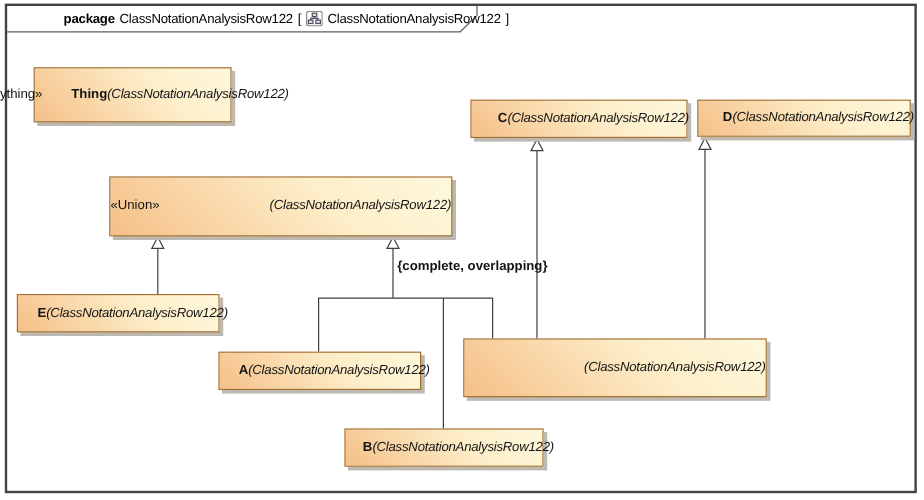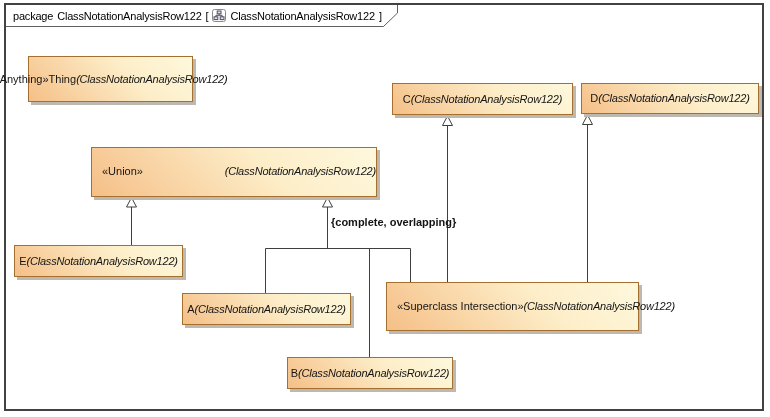--- a/index.html
+++ b/index.html
@@ -10,32 +10,32 @@
   .frame{
     position:absolute;left:4px;top:3px;width:760px;height:408px;
     box-sizing:border-box;border:2px solid #424242;background:#ffffff;
   }
   .connectors{position:absolute;left:0;top:0;z-index:1;}
   .tab-text{
     position:absolute;left:13px;top:9px;z-index:3;
     display:flex;align-items:center;gap:4px;
     font-size:11px;letter-spacing:-0.2px;color:#000;white-space:nowrap;
   }
-  .bold{font-weight:normal;}
+  .bold{font-weight:bold;margin-left:40px;}
   .uml-box{
     position:absolute;box-sizing:border-box;z-index:2;
     border:1px solid #a5702f;
     background:linear-gradient(45deg,#f5bf87 0%,#fdeec9 62%,#fef8dc 100%);
     box-shadow:3px 3px 0 #bdb9b1;
     display:flex;flex-direction:row;justify-content:center;align-items:center;
     font-size:11px;line-height:15px;color:#141414;text-align:center;white-space:nowrap;
   }
-  .uml-box .cname{font-weight:normal;}
+  .uml-box .cname{font-weight:bold;margin-left:24px;}
   .uml-box .pkg{letter-spacing:-0.2px;font-style:italic;}
-  .spread{justify-content:space-between;padding:3px 0 4px 10px;}
+  .spread{justify-content:space-between;padding:3px 0 4px 0;}
   .box-thing{left:28px;top:56px;width:165px;height:46px;}
   .box-c{left:392px;top:83px;width:181px;height:32px;}
   .box-d{left:581px;top:83px;width:178px;height:31px;}
   .box-union{left:91px;top:147px;width:286px;height:50px;}
   .box-e{left:14px;top:245px;width:169px;height:32px;}
   .box-a{left:182px;top:293px;width:169px;height:32px;}
   .box-b{left:287px;top:357px;width:166px;height:32px;}
   .box-si{left:386px;top:282px;width:253px;height:49px;}
   .constraint-label{
     position:absolute;left:331px;top:216px;z-index:3;
@@ -115,18 +115,17 @@
   <div class="cname">A</div>
   <div class="pkg">(ClassNotationAnalysisRow122)</div>
 </div>
 
 <div class="uml-box box-b">
   <div class="cname">B</div>
   <div class="pkg">(ClassNotationAnalysisRow122)</div>
 </div>
 
 <div class="uml-box box-si spread">
-  <div>«Superclass Intersection»</div>
   <div class="cname blankline"></div>
   <div class="pkg">(ClassNotationAnalysisRow122)</div>
 </div>
 
 <div class="constraint-label">{complete, overlapping}</div>
 
 </body></html>

